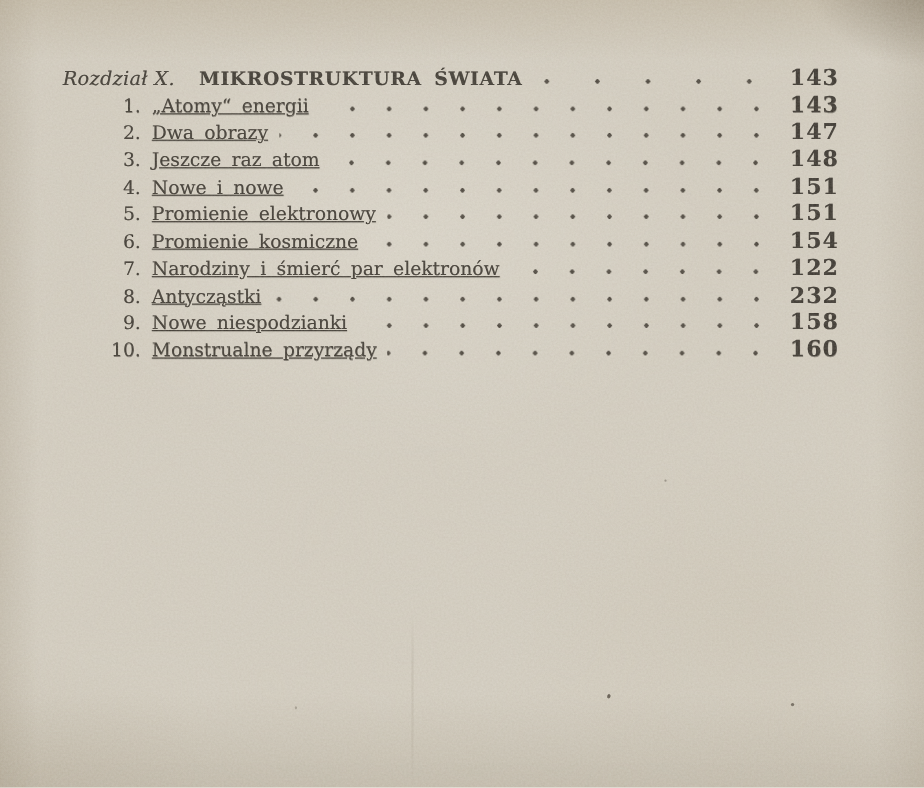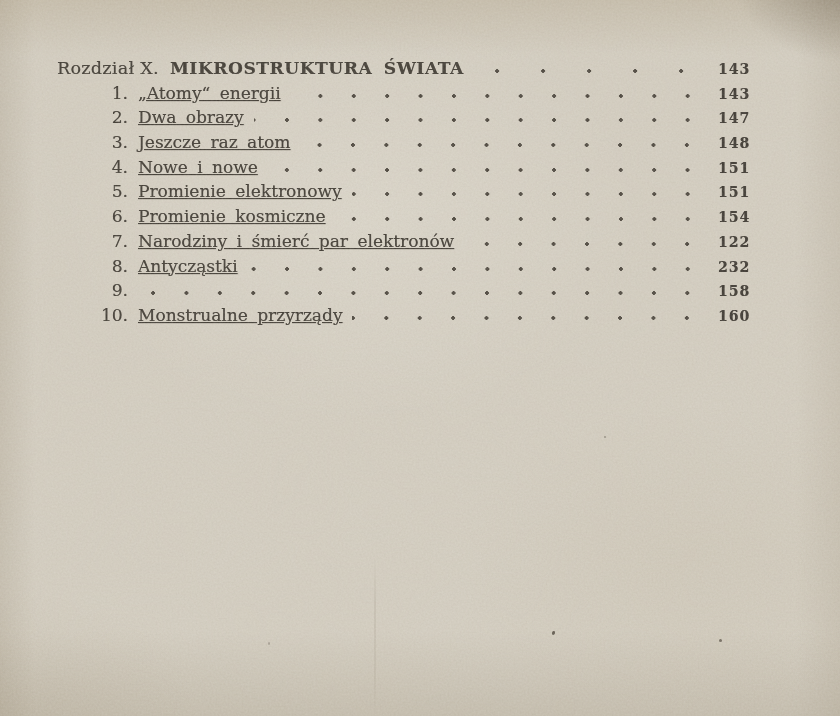--- a/index.html
+++ b/index.html
@@ -27,35 +27,35 @@
   }
   .grain { position: absolute; inset: 0; opacity: 0.45; pointer-events: none; }
   .mottle { position: absolute; inset: 0; opacity: 0.55; pointer-events: none; }
 
   
   .toc {
     position: absolute; left: 57px; top: 58px; width: 703px;
     text-shadow: 0.2px 0.3px 0.5px rgba(58,53,45,0.55);
   }
   .row { display: flex; align-items: baseline; height: 24.7px; white-space: nowrap; }
-  .chlabel { font-size: 17.5px; letter-spacing: 0.3px; margin-right: 11px; flex: none; }
+  .chlabel { font-style: italic; font-size: 17.5px; letter-spacing: 0.3px; margin-right: 22px; flex: none; }
   .chtitle { font-size: 17px; letter-spacing: 0.6px; word-spacing: 5px; flex: none; font-weight: bold; }
   .enum  { width: 71px; flex: none; text-align: right; font-size: 17px; }
   .etitle { padding-left: 10px; font-size: 17px; word-spacing: 4px; flex: none; text-decoration: underline; }
   .leader {
     flex: 1 1 auto; height: 12px; margin: 0 12px 0 10px; overflow: hidden;
     background-image: radial-gradient(2.1px 2.1px at 50% 50%, var(--dot, #474138) 85%, rgba(71,65,56,0));
     background-size: 33.4px 6px;
     background-repeat: repeat-x;
     background-position: right 2px bottom 0;
   }
   .leader-header { background-size: 46px 6px; }
   .pnum {
-    width: 42px; flex: none; text-align: left;
-    font-size: 14px; font-weight: bold; letter-spacing: 1px;
+    width: 42px; flex: none; text-align: center;
+    font-size: 20px; font-weight: bold; letter-spacing: 1px;
     color: var(--pagenum-ink, #36312a);
   }
 
   
   .speck { position: absolute; background: #4a4237; border-radius: 50%; pointer-events: none; }
   .speck.s1 { left: 552px; top: 631px; width: 3px; height: 4px; opacity: 0.85; transform: rotate(20deg); }
   .speck.s2 { left: 719px; top: 639px; width: 3px; height: 3px; opacity: 0.75; }
   .speck.s3 { left: 604px; top: 436px; width: 2px; height: 2px; opacity: 0.45; }
   .speck.s4 { left: 268px; top: 642px; width: 2px; height: 3px; opacity: 0.35; }
   .crease {
@@ -138,20 +138,21 @@
 
         <div class="row">
           <span class="enum">8.</span>
           <span class="etitle">Antycząstki</span>
           <span class="leader"></span>
           <span class="pnum">232</span>
         </div>
 
         <div class="row">
           <span class="enum">9.</span>
+          <span class="etitle">Nowe niespodzianki</span>
           <span class="leader"></span>
           <span class="pnum">158</span>
         </div>
 
         <div class="row">
           <span class="enum">10.</span>
           <span class="etitle">Monstrualne przyrządy</span>
           <span class="leader"></span>
           <span class="pnum">160</span>
         </div>

